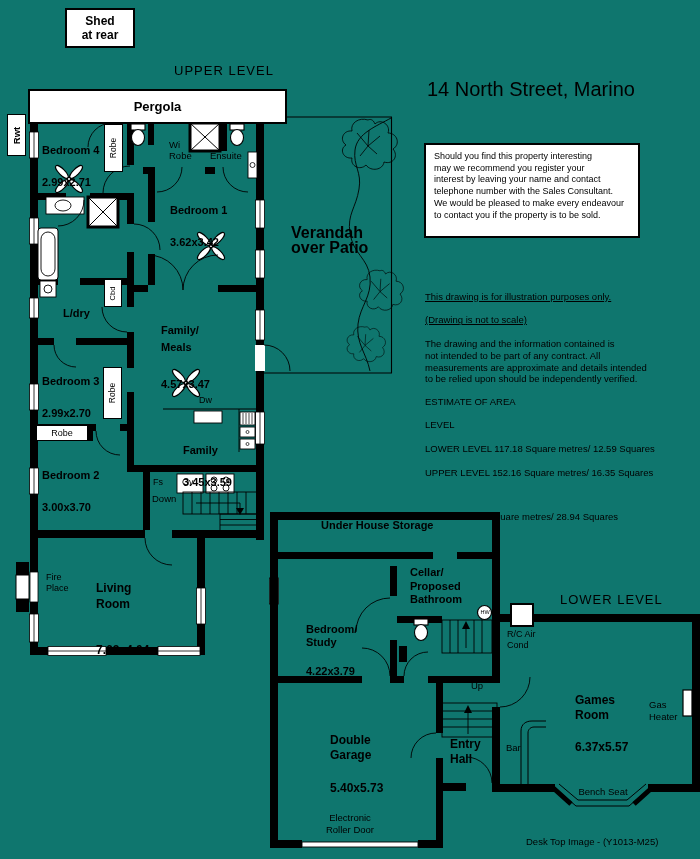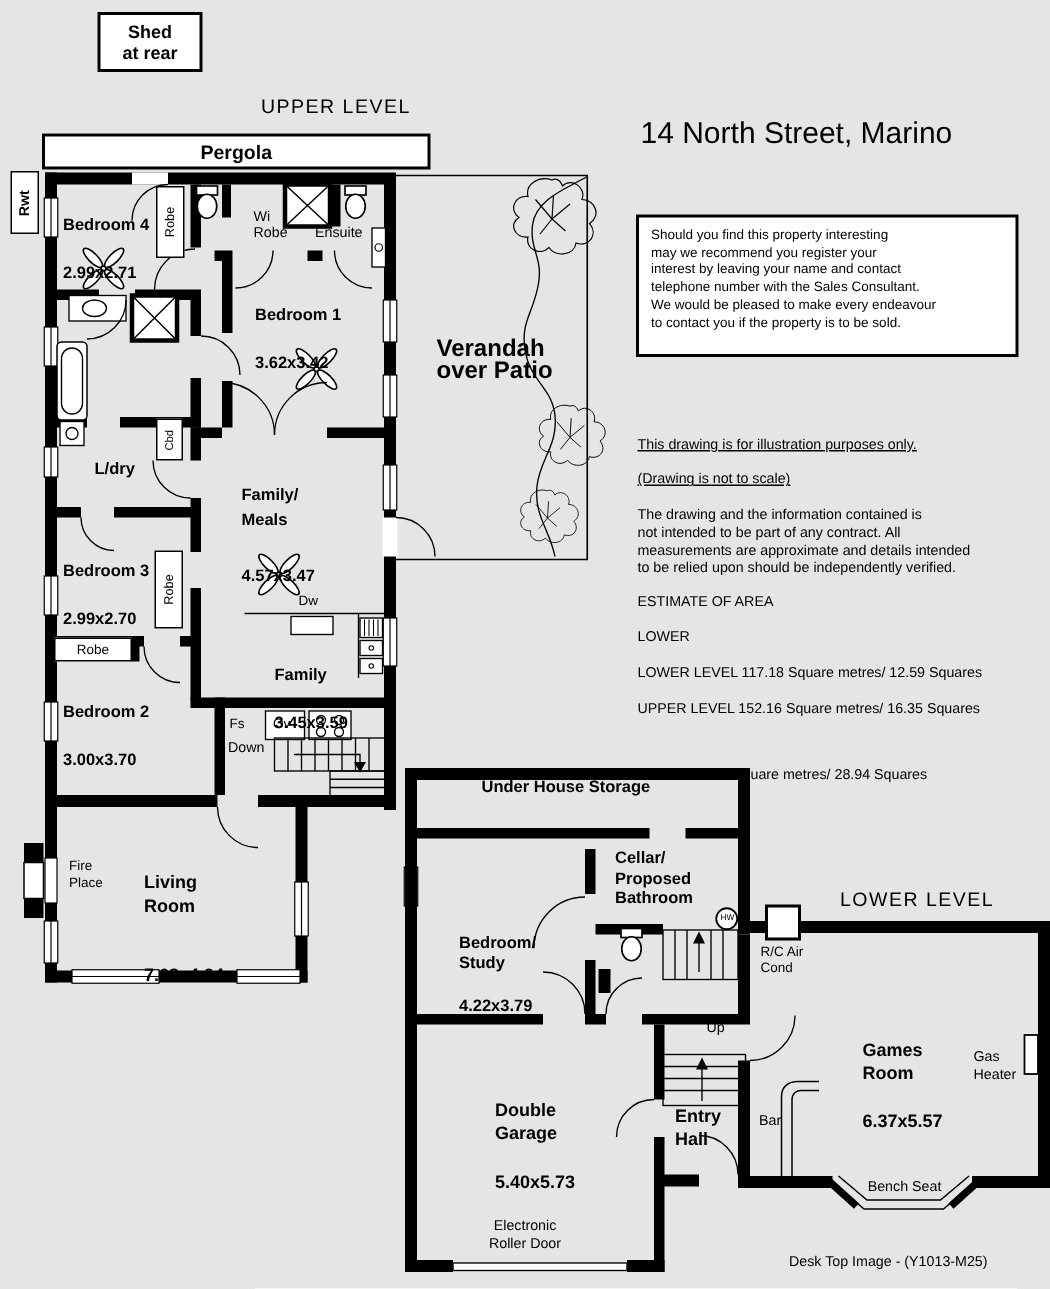--- a/index.html
+++ b/index.html
@@ -1,16 +1,16 @@
 <!DOCTYPE html>
 <html><head>
 <meta charset="utf-8">
 <style>
   html,body{margin:0;padding:0;background:#fff;}
-  .plan{position:relative;width:700px;height:859px;background:#e5e5e5;overflow:hidden;
+  .plan{position:relative;width:700px;height:859px;background:#0f766e;overflow:hidden;
         font-family:"Liberation Sans",sans-serif;color:#000;}
   .plan svg{position:absolute;left:0;top:0;}
   .lbl{position:absolute;white-space:pre-line;line-height:1.18;}
   .b{font-weight:bold;}
   .box{position:absolute;border:1px solid #000;display:flex;align-items:center;justify-content:center;background:#fff;box-sizing:border-box;}
   .rot{transform:rotate(-90deg);white-space:nowrap;}
   .ctr{text-align:center;}
   .u{text-decoration:underline;}
 </style>
 </head>
@@ -256,21 +256,21 @@
 </svg>
 
 <div class="box b ctr" style="left:65px;top:8px;width:70px;height:40px;border-width:2px;font-size:12px;">
   <span class="lbl" style="position:static;">Shed
 at rear</span>
 </div>
 
 <div class="lbl" style="left:174px;top:63px;font-size:13px;letter-spacing:1px;">UPPER LEVEL</div>
 <div class="lbl" style="left:427px;top:78px;font-size:20px;">14 North Street, Marino</div>
 
-<div class="box b" style="left:28px;top:89px;width:259px;height:24px;border-width:2px;font-size:13px;">
+<div class="box b" style="left:28px;top:89px;width:259px;height:35px;border-width:2px;font-size:13px;">
   <span>Pergola</span>
 </div>
 
 <div class="box" style="left:7px;top:114px;width:19px;height:42px;border-width:1.5px;">
   <span class="rot" style="font-size:9.5px;font-weight:bold;">Rwt</span>
 </div>
 
 <div class="lbl b" style="left:42px;top:126px;font-size:11px;line-height:16px;">
   <div>Bedroom 4</div>
   <div>2.99x2.71</div>
@@ -285,21 +285,21 @@
 <div class="lbl" style="left:210px;top:150px;font-size:9.5px;">Ensuite</div>
 
 <div class="lbl b" style="left:170px;top:186px;font-size:11px;line-height:16px;">
   <div>Bedroom 1</div>
   <div>3.62x3.42</div>
 </div>
 
 <div class="lbl b" style="left:291px;top:225px;font-size:16px;line-height:15px;">Verandah
 over Patio</div>
 
-<div class="box" style="left:424px;top:143px;width:255px;height:95px;border-width:2.5px;align-items:flex-start;justify-content:flex-start;">
+<div class="box" style="left:424px;top:143px;width:216px;height:95px;border-width:2.5px;align-items:flex-start;justify-content:flex-start;">
   <div class="lbl" style="position:static;padding:6px 0 0 8px;font-size:9px;line-height:11.7px;">Should you find this property interesting
 may we recommend you register your
 interest by leaving your name and contact
 telephone number with the Sales Consultant.
 We would be pleased to make every endeavour
 to contact you if the property is to be sold.</div>
 </div>
 
 <div class="lbl b" style="left:63px;top:307px;font-size:11px;">L/dry</div>
 
@@ -355,21 +355,21 @@
   <div class="u">This drawing is for illustration purposes only.</div>
   <div class="u">(Drawing is not to scale)</div>
   <div>The drawing and the information contained is
 not intended to be part of any contract.  All
 measurements are approximate and details intended
 to be relied upon should be independently verified.</div>
 </div>
 
 <div class="lbl" style="left:425px;top:384px;font-size:9.5px;line-height:11.8px;">
   <div>ESTIMATE OF AREA</div>
-  <div>LOWER</div>
+  <div>LEVEL</div>
   <div>LOWER LEVEL 117.18 Square metres/  12.59 Squares</div>
   <div>UPPER LEVEL 152.16 Square metres/  16.35 Squares</div>
   <div style="margin-top:21px;">TOTAL  269.34 Square metres/  28.94 Squares</div>
 </div>
 
 <div class="lbl b" style="left:321px;top:519px;font-size:11px;">Under House Storage</div>
 
 <div class="lbl b" style="left:306px;top:609px;font-size:11px;line-height:13.5px;">
   <div>Bedroom/
 Study</div>

